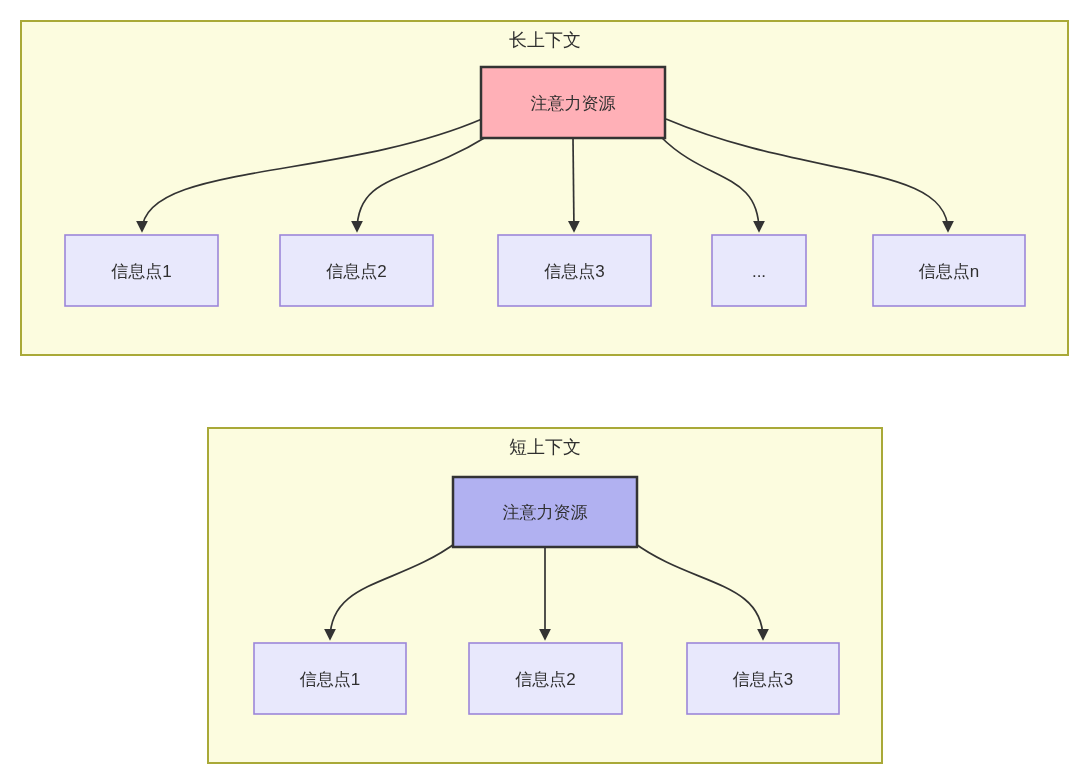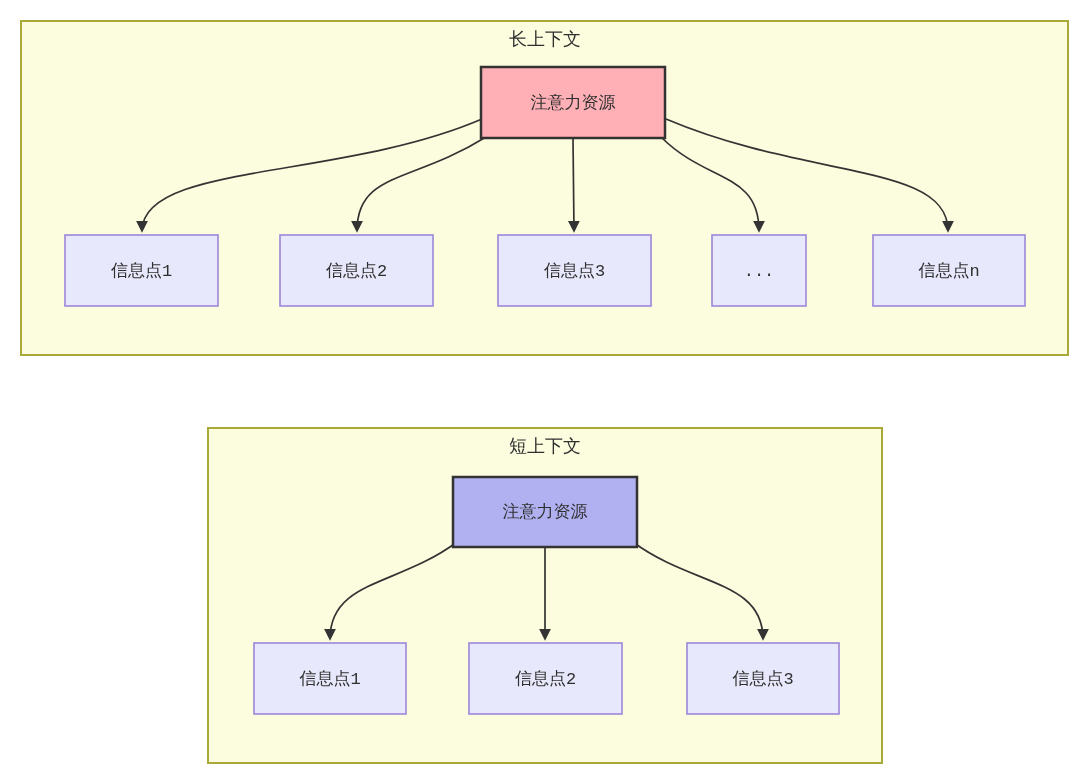--- a/index.html
+++ b/index.html
@@ -8,21 +8,20 @@
     background: #ffffff;
     width: 1080px;
     height: 774px;
     overflow: hidden;
     font-family: "Liberation Sans", "DejaVu Sans", sans-serif;
   }
   .canvas-wrap {
     position: relative;
     width: 1080px;
     height: 774px;
-    font-family: Liberation Mono, monospace;
   }
   svg { display: block; }
   .container-box {
     stroke-width: 2;
   }
   .attention-box {
     stroke-width: 2.5;
   }
   .item-box {
     stroke-width: 1.6;

